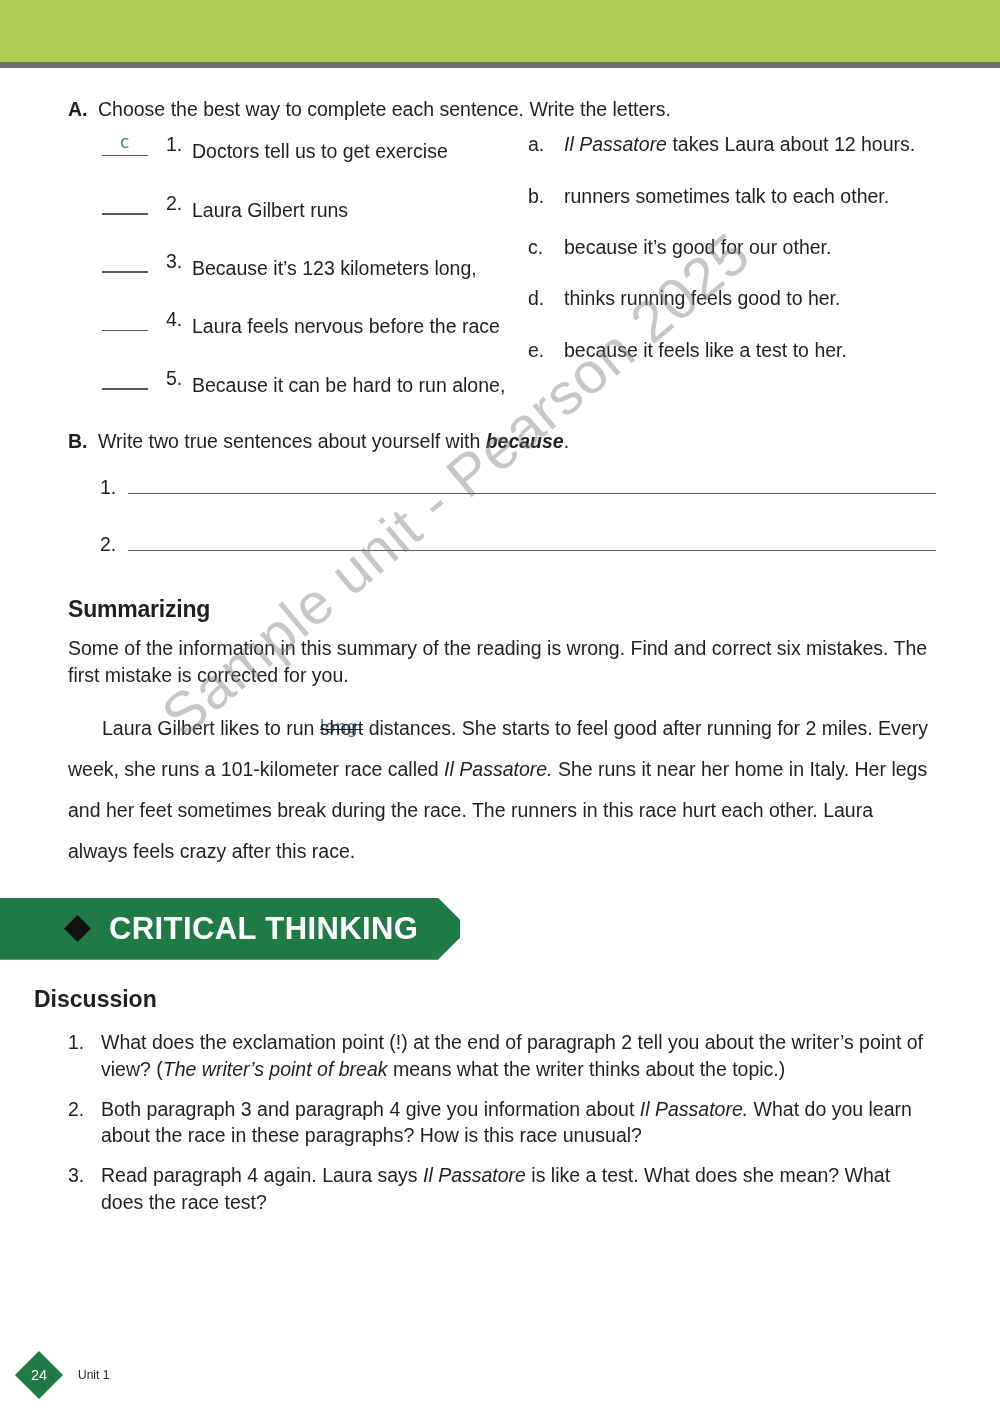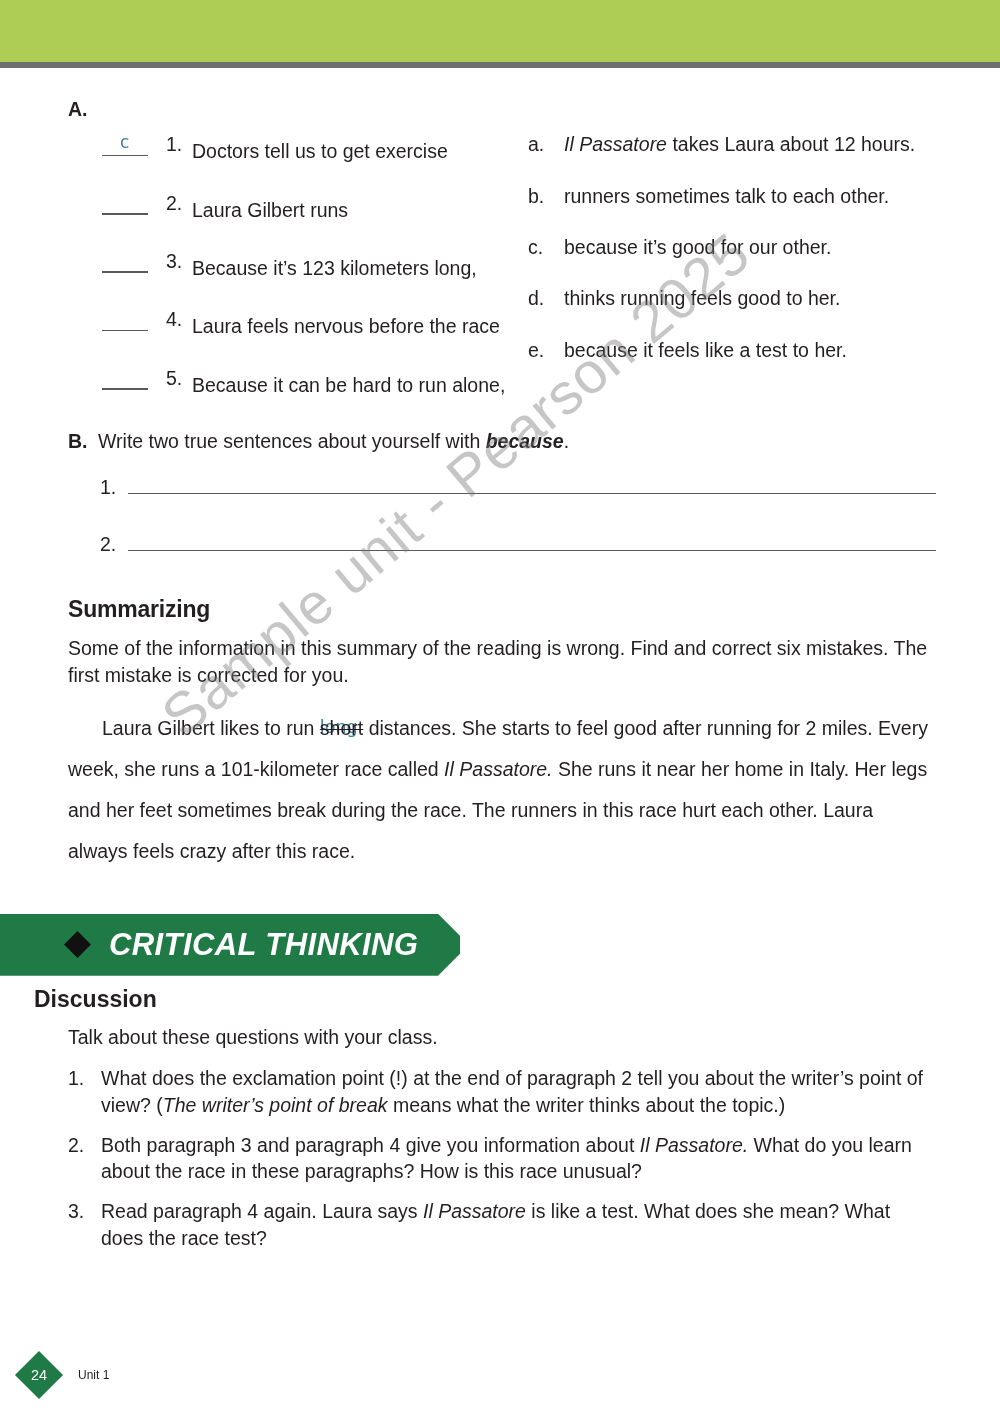--- a/index.html
+++ b/index.html
@@ -181,29 +181,28 @@
   .it { font-style: italic; }
 
   
   .banner-wrap {
     position: relative;
     margin-top: 26px;
     height: 62px;
   }
   .banner {
     position: absolute;
-    left: 0; top: 16px;
+    left: 0; top: 0;
     width: 460px;
     height: 62px;
     background: #1f7a46;
     display: flex;
     align-items: center;
     -webkit-clip-path: polygon(0 0, 438px 0, 460px 22px, 460px 40px, 438px 62px, 0 62px);
     clip-path: polygon(0 0, 438px 0, 460px 22px, 460px 40px, 438px 62px, 0 62px);
-    font-style: italic;
   }
   .banner-diamond {
     width: 19px; height: 19px;
     background: #111111;
     transform: rotate(45deg);
     margin-left: 68px;
     flex: 0 0 19px;
   }
   .banner-title {
     color: #ffffff;
@@ -291,20 +290,21 @@
 <div id="page">
 
   <div class="header-band"></div>
   <div class="header-rule"></div>
 
   <div class="content">
 
     <div class="ex-block">
       <div class="ex-head">
         <span class="ex-letter">A.</span>
+        <span class="ex-instr">Choose the best way to complete each sentence. Write the letters.</span>
       </div>
 
       <div class="ex-columns">
 
         <div class="col-left">
 
           <div class="match-item">
             <span class="answer-slot">
               <span class="rule"></span>
               <span class="written">c</span>
@@ -409,21 +409,20 @@
 
     <div class="banner-wrap">
       <div class="banner">
         <span class="banner-diamond"></span>
         <span class="banner-title">CRITICAL THINKING</span>
       </div>
     </div>
 
     <div class="ex-block">
       <div class="disc-title">Discussion</div>
-      <div class="disc-intro">Talk about these questions with your class.</div>
 
       <div class="q-list">
 
         <div class="q-item">
           <span class="q-num">1.</span>
           <span class="q-text"><span>What does the exclamation point (!) at the end of paragraph 2 tell you about the writer’s point of view? (</span><span class="it">The writer’s point of break</span><span> means what the writer thinks about the topic.)</span></span>
         </div>
 
         <div class="q-item">
           <span class="q-num">2.</span>

